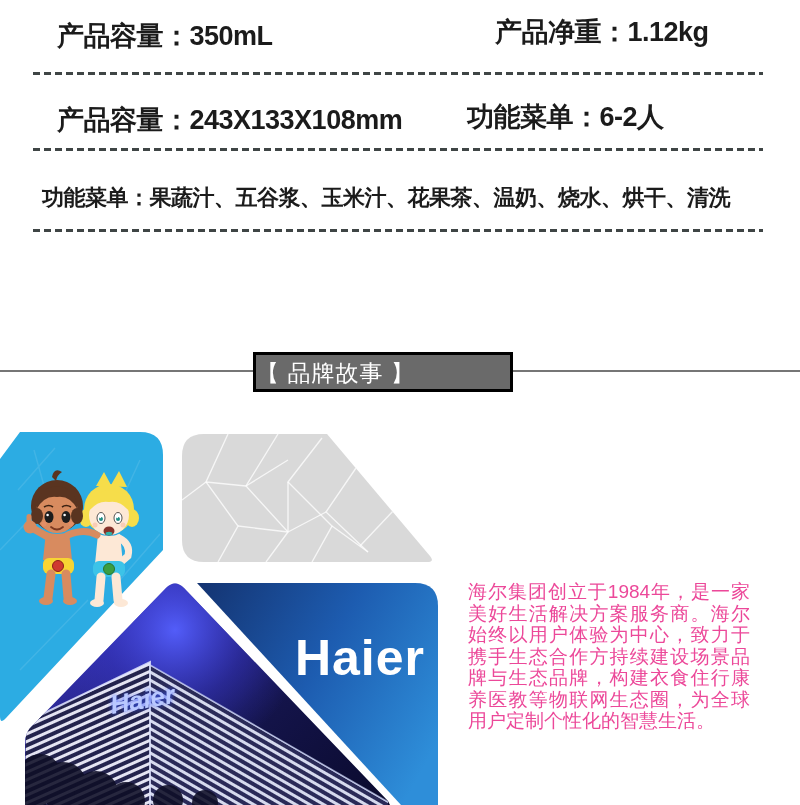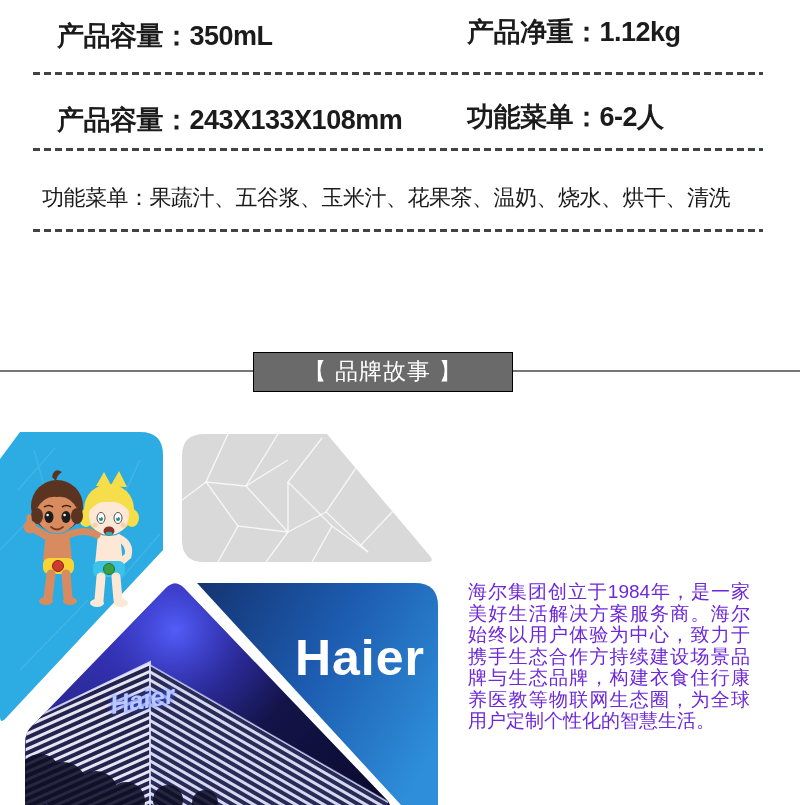--- a/index.html
+++ b/index.html
@@ -10,52 +10,52 @@
   }
   
   .spec-item{
     position:absolute;white-space:nowrap;
     font-weight:700;color:#1b1b1b;font-size:27px;letter-spacing:-0.5px;
   }
   .spec-label{font-weight:700;margin-top:44px;}
   .spec-value{font-weight:700;margin-top:32px;}
   .menu-row{
     position:absolute;left:42px;top:183px;white-space:nowrap;
-    font-weight:400;color:#1b1b1b;font-size:22px;letter-spacing:-0.5px;
+    font-weight:700;color:#1b1b1b;font-size:22px;letter-spacing:-0.5px;
   }
   .divider{
     position:absolute;left:33px;width:730px;height:3px;
     background:repeating-linear-gradient(90deg,#3f4545 0 7px,transparent 7px 11px);
   }
   
   .ribbon-line{position:absolute;top:370px;left:0;width:800px;height:2px;background:#767676;}
   .ribbon-box{
     position:absolute;top:352px;left:253px;width:260px;height:40px;
-    background:#6a6a6a;border:1px solid #000000;box-sizing:border-box;
-    color:#ffffff;text-align:center;line-height:37px;font-size:23px;font-weight:500;
+    background:#6a6a6a;border:3px solid #000000;box-sizing:border-box;
+    color:#ffffff;text-align:left;line-height:37px;font-size:23px;font-weight:500;
     letter-spacing:1px;
   }
   
   .collage{position:absolute;top:430px;left:0;width:800px;height:375px;}
   
   .story{
     position:absolute;left:468px;top:581px;width:282px;
-    font-size:19px;line-height:21.5px;color:#6d28d9;
+    font-size:19px;line-height:21.5px;color:#ec4899;
     text-align:justify;
   }
 </style>
 </head>
 <body>
 
 <div>
 
   <div class="spec-item" style="left:57px;top:18px">
     <span class="spec-label">产品容量：</span><span class="spec-value">350mL</span>
   </div>
-  <div class="spec-item" style="left:467px;top:14px">
+  <div class="spec-item" style="left:495px;top:14px">
     <span class="spec-label">产品净重：</span><span class="spec-value">1.12kg</span>
   </div>
 
   <div class="divider" style="top:72px"></div>
 
   <div class="spec-item" style="left:57px;top:102px">
     <span class="spec-label">产品容量：</span><span class="spec-value">243X133X108mm</span>
   </div>
   <div class="spec-item" style="left:467px;top:99px">
     <span class="spec-label">功能菜单：</span><span class="spec-value">6-2人</span>

